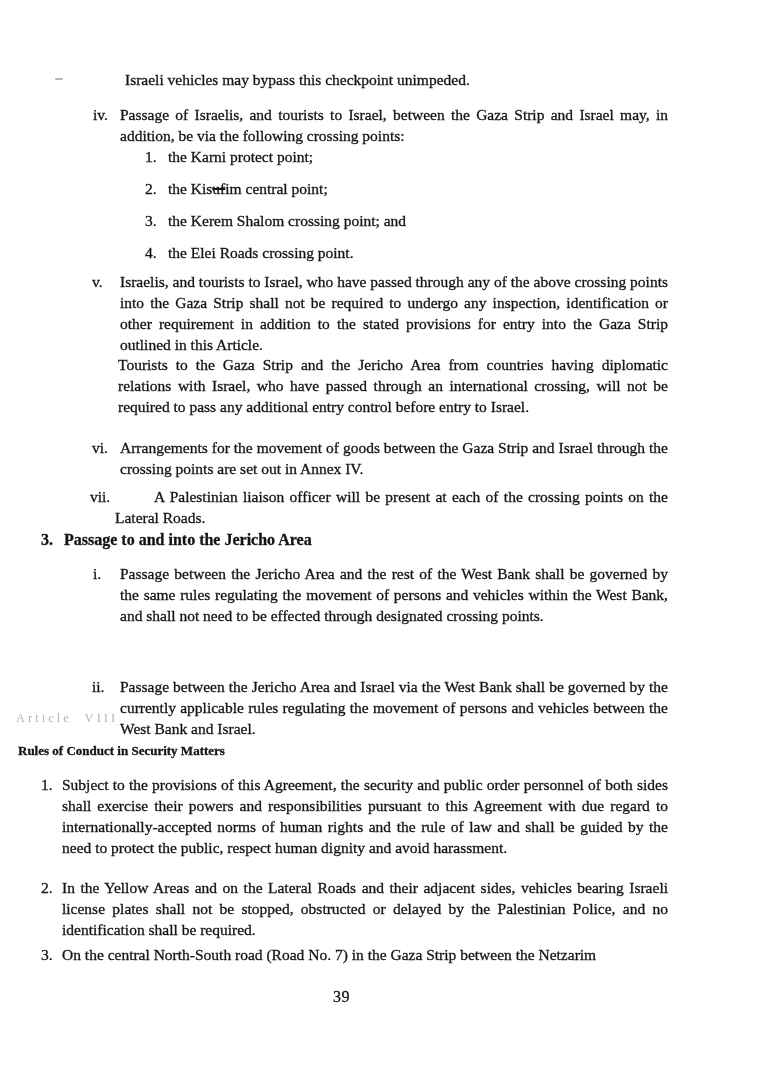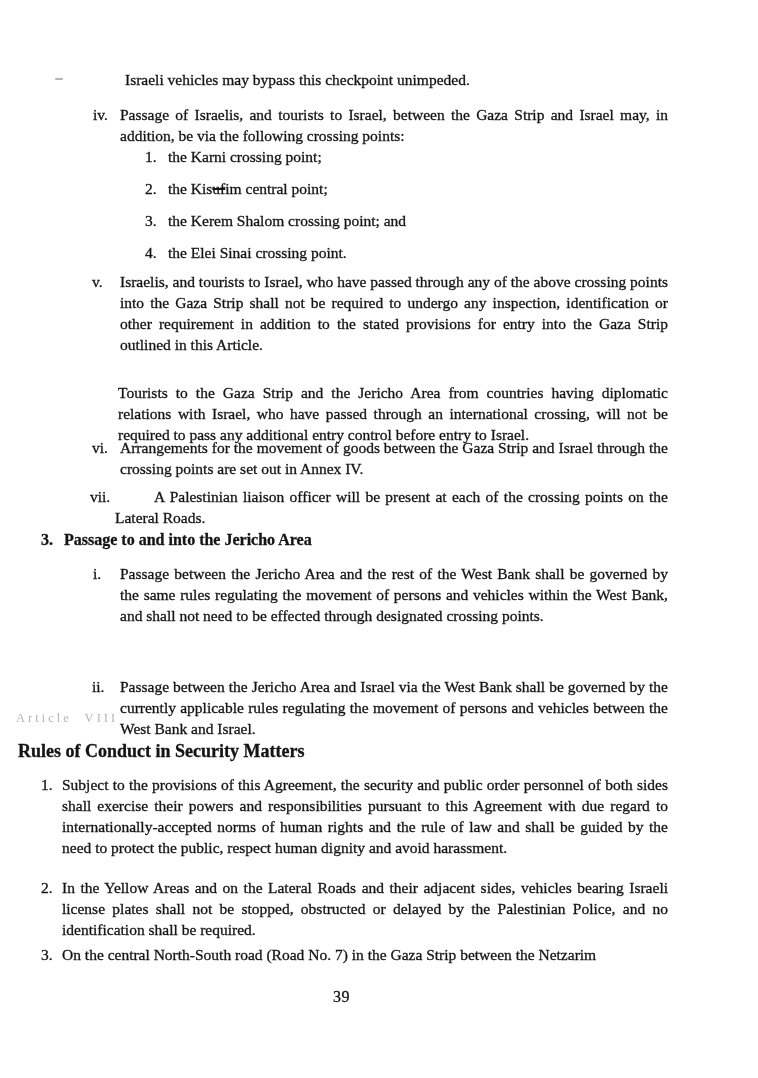--- a/index.html
+++ b/index.html
@@ -18,21 +18,21 @@
     box-sizing: border-box;
     font-size: 15.5px;
     line-height: 21px;
     -webkit-text-stroke: 0.3px currentColor;
   }
   .justify { text-align: justify; text-justify: inter-word; }
   .marker { position: absolute; left: 0; top: 0; white-space: nowrap; }
   .bold { font-weight: bold; }
   .strike { text-decoration: line-through; text-decoration-thickness: 1.6px; }
   .heading {
-    font-size: 18px;
+    font-size: 13px;
     font-weight: bold;
     line-height: 22px;
   }
   .smudge {
     color: #a9a9a9;
     -webkit-text-stroke: 0 transparent;
     filter: blur(0.7px);
     opacity: 0.85;
     font-size: 12.5px;
     letter-spacing: 3px;
@@ -57,44 +57,44 @@
     <span>Israeli vehicles may bypass this checkpoint unimpeded.</span>
   </div>
 
   <div class="blk justify" style="left:93px; top:104px; width:575px; padding-left:27px;">
     <span class="marker">iv.</span>
     <span>Passage of Israelis, and tourists to Israel, between the Gaza Strip and Israel may, in addition, be via the following crossing points:</span>
   </div>
 
   <div class="blk" style="left:145px; top:146px; width:523px; padding-left:23px;">
     <span class="marker">1.</span>
-    <span>the Karni crossing point;</span>
+    <span>the Karni protect point;</span>
   </div>
 
   <div class="blk" style="left:145px; top:178px; width:523px; padding-left:23px;">
     <span class="marker">2.</span>
     <span>the Kis</span><span class="strike">uf</span><span>im central point;</span>
   </div>
 
   <div class="blk" style="left:145px; top:210px; width:523px; padding-left:23px;">
     <span class="marker">3.</span>
     <span>the Kerem Shalom crossing point; and</span>
   </div>
 
   <div class="blk" style="left:145px; top:242px; width:523px; padding-left:23px;">
     <span class="marker">4.</span>
-    <span>the Elei Sinai crossing point.</span>
+    <span>the Elei Roads crossing point.</span>
   </div>
 
   <div class="blk justify" style="left:92px; top:271px; width:576px; padding-left:28px;">
     <span class="marker">v.</span>
     <span>Israelis, and tourists to Israel, who have passed through any of the above crossing points into the Gaza Strip shall not be required to undergo any inspection, identification or other requirement in addition to the stated provisions for entry into the Gaza Strip outlined in this Article.</span>
   </div>
 
-  <div class="blk justify" style="left:118px; top:354px; width:550px;margin-top:28px;">
+  <div class="blk justify" style="left:118px; top:354px; width:550px;">
     <span>Tourists to the Gaza Strip and the Jericho Area from countries having diplomatic relations with Israel, who have passed through an international crossing, will not be required to pass any additional entry control before entry to Israel.</span>
   </div>
 
   <div class="blk justify" style="left:90px; top:486px; width:578px; padding-left:25px; text-indent:39px;">
     <span class="marker" style="text-indent:0;">vii.</span>
     <span>A Palestinian liaison officer will be present at each of the crossing points on the Lateral Roads.</span>
   </div>
 
   <div class="blk justify" style="left:92px; top:437px; width:576px; padding-left:28px;">
     <span class="marker">vi.</span>

